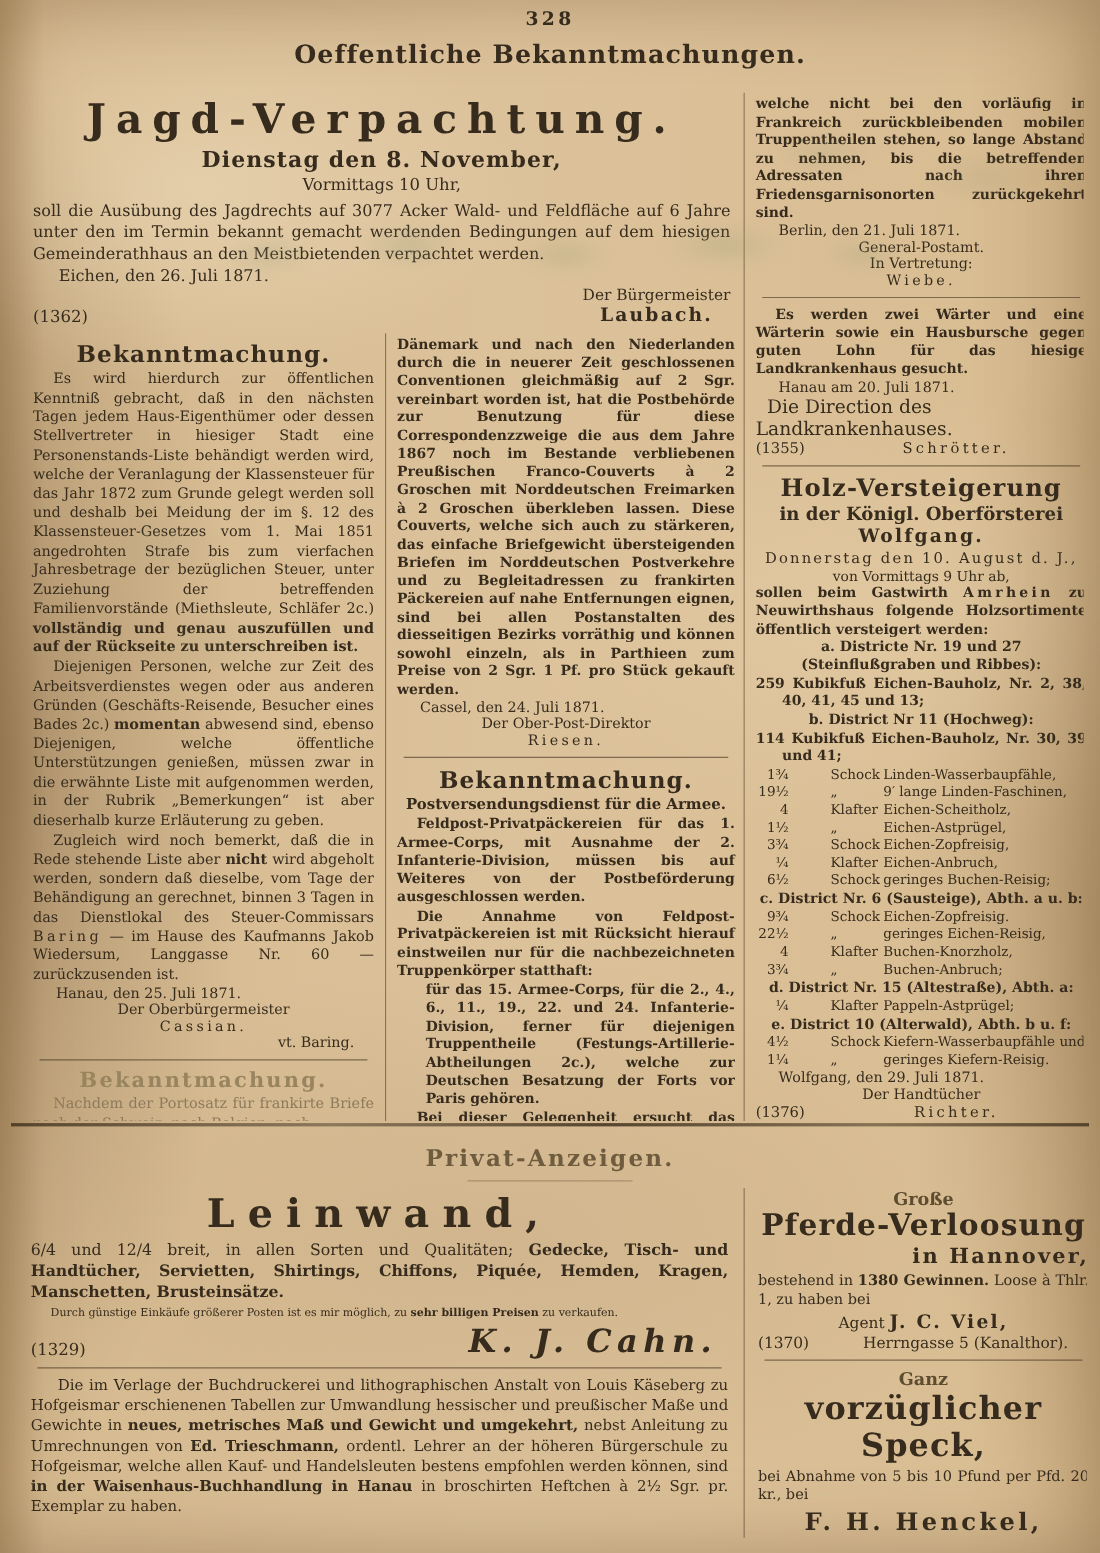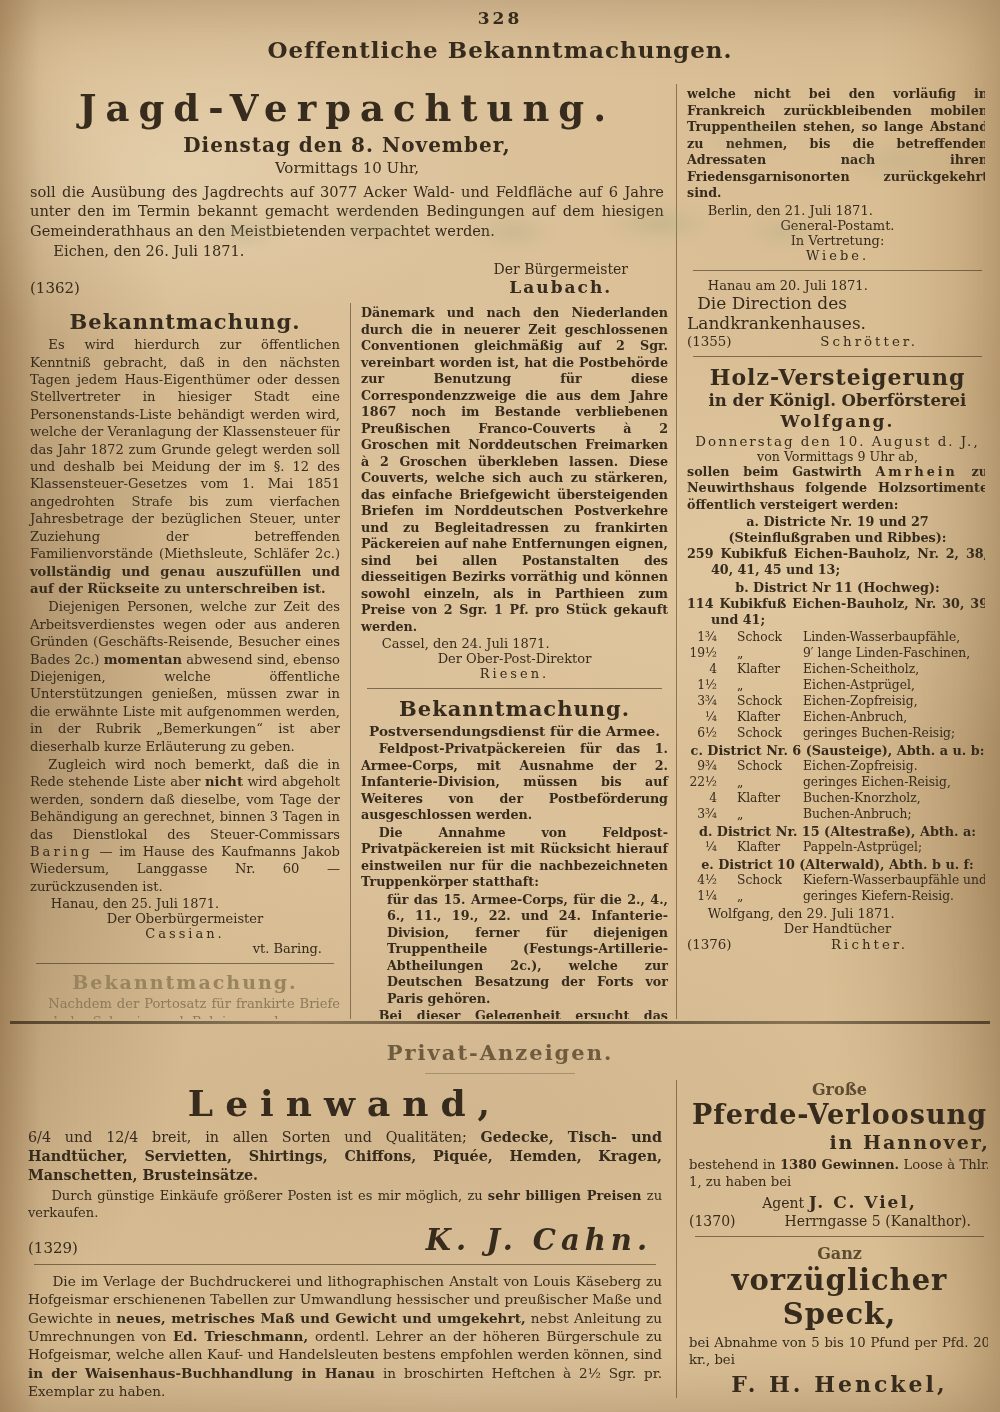--- a/index.html
+++ b/index.html
@@ -44,21 +44,21 @@
   .col-mid{grid-column:2;grid-row:2;border-left:1px solid rgba(70,52,30,.55);padding:2px 8px 0 10px;}
   .col-right{grid-column:3;grid-row:1/3;border-left:1px solid rgba(70,52,30,.55);padding:2px 0 0 10px;}
 
   .jagd h2{margin:0;text-align:center;font-size:37px;letter-spacing:9px;font-weight:bold;}
   .jagd-sub1{text-align:center;font-size:20px;font-weight:bold;margin-top:3px;letter-spacing:1px;}
   .jagd-sub2{text-align:center;font-size:15px;margin-top:2px;}
   .jagd-body{margin:5px 0 0 0;font-size:14.6px;line-height:1.33;text-align:justify;}
   .jagd-date{font-size:14.6px;text-indent:1.6em;margin-top:2px;}
   .jagd-sigrow{display:flex;justify-content:space-between;align-items:flex-end;margin-top:2px;}
   .jagd-ref{font-size:15px;}
-  .jagd-sig{text-align:center;margin-right:36px;font-size:14px;}
+  .jagd-sig{text-align:center;font-size:14px;}
   .jagd-sig b{display:block;font-size:17px;letter-spacing:2px;}
 
   .colhead{margin:4px 0 2px 0;text-align:center;font-size:21px;font-weight:bold;letter-spacing:1px;}
   .col p{margin:0 0 1px 0;text-align:justify;}
   .col-left p{font-size:13.1px;line-height:1.33;}
   .col-left p{text-indent:1.4em;}
   .col-mid p, .col-right p{font-size:12.7px;line-height:1.30;text-indent:1.4em;font-weight:bold;}
   p.noindent{text-indent:0;}
   .dateline{text-indent:1.6em;font-size:13px;margin-top:1px;}
   .center{text-align:center;font-size:13px;}
@@ -72,35 +72,35 @@
 
   .holz-t1{text-align:center;font-weight:bold;font-size:22px;margin:2px 0 0 0;letter-spacing:1px;}
   .holz-t2{text-align:center;font-weight:bold;font-size:16.5px;margin-top:1px;}
   .holz-t3{text-align:center;font-weight:bold;font-size:17px;letter-spacing:2px;margin-top:1px;}
   .holz-d1{text-align:center;font-size:13.4px;letter-spacing:2px;margin-top:3px;}
   .holz-d2{text-align:center;font-size:12.6px;}
   .dist-head{font-weight:bold;font-size:12.8px;text-align:center;margin-top:1px;line-height:1.25;}
   .hang{padding-left:24px;text-indent:-24px !important;font-size:12.6px;line-height:1.28;margin:0;text-align:center;}
   .hrow{display:grid;grid-template-columns:30px 54px 1fr;column-gap:16px;font-size:12.3px;line-height:1.3;}
   .hrow .q{text-align:right;}
-  .hrow .u{text-align:left;padding-left:4px;}
+  .hrow .u{text-align:left;padding-left:4px;margin-left:18px;}
   .refrow{display:flex;justify-content:space-between;font-size:13.4px;margin-top:1px;padding-right:10px;}
 
   .big-rule{height:3px;margin:2px 10px 0 10px;
     background:linear-gradient(90deg,rgba(54,40,22,.75),rgba(54,40,22,.45) 30%,rgba(54,40,22,.8) 55%,rgba(54,40,22,.5) 80%,rgba(54,40,22,.75));}
   .privat-title{margin:16px 0 0 0;text-align:center;font-size:21px;font-weight:bold;letter-spacing:2px;color:#6f5c3e;}
   .privat-underline{width:150px;margin:8px auto 0 auto;border-top:1px solid rgba(90,72,45,.35);}
 
   .bottom-grid{display:grid;grid-template-columns:648px 314px;margin:6px 12px 0 28px;height:318px;overflow:hidden;}
   .bottom-left{padding-right:14px;overflow:hidden;}
   .bottom-right{border-left:1px solid rgba(70,52,30,.55);padding-left:12px;overflow:hidden;}
 
   .lein-title{margin:2px 0 2px 0;text-align:center;font-size:36px;font-weight:bold;letter-spacing:12px;}
   .lein-body{margin:4px 0 0 0;font-size:14.3px;line-height:1.32;text-align:justify;}
-  .lein-body2{margin:2px 0 0 0;font-size:13px;line-height:1.32;text-align:justify;text-indent:1.8em;}
+  .lein-body2{margin:2px 0 0 0;font-size:10px;line-height:1.32;text-align:justify;text-indent:1.8em;}
   .lein-sigrow{display:flex;justify-content:space-between;align-items:flex-end;margin-top:2px;}
   .lein-ref{font-size:15px;}
   .cahn{font-size:29px;font-weight:bold;font-style:italic;letter-spacing:5px;margin-right:10px;}
   .kaese{margin:6px 0 0 0;font-size:13.6px;line-height:1.35;text-align:justify;text-indent:1.8em;}
 
   .ad-pre{text-align:center;font-weight:bold;font-size:16px;color:#5e4c30;}
   .pferde-title{margin:0;text-align:center;font-size:27px;font-weight:bold;letter-spacing:1px;}
   .pferde-sub{text-align:right;font-size:19px;font-weight:bold;letter-spacing:2px;margin-top:1px;}
   .ad-body{margin:3px 0 0 0;font-size:13.2px;line-height:1.3;text-align:justify;}
   .agent-line{text-align:center;font-size:14px;margin-top:2px;}
@@ -169,20 +169,21 @@
       <p>Bei dieser Gelegenheit ersucht das General-Postamt, auch von der Versendung von Geldbriefen an Offiziere und Mannschaften,</p>
     </section>
 
     <section class="col col-right">
       <p class="noindent">welche nicht bei den vorläufig in Frankreich zurückbleibenden mobilen Truppentheilen stehen, so lange Abstand zu nehmen, bis die betreffenden Adressaten nach ihren Friedensgarnisonorten zurückgekehrt sind.</p>
       <div class="dateline">Berlin, den 21. Juli 1871.</div>
       <div class="center">General-Postamt.</div>
       <div class="center">In Vertretung:</div>
       <div class="center sp">Wiebe.</div>
       <div class="rule"></div>
+      <p><span>Es werden zwei </span><b>Wärter</b><span> und eine </span><b>Wärterin</b><span> sowie ein </span><b>Hausbursche gegen guten Lohn</b><span> für das hiesige Landkrankenhaus gesucht.</span></p>
       <div class="dateline">Hanau am 20. Juli 1871.</div>
       <div style="font-size:17px;text-indent:0.6em;">Die Direction des Landkrankenhauses.</div>
       <div class="refrow">
         <span>(1355)</span>
         <span class="sp" style="margin-right:60px;">Schrötter.</span>
       </div>
       <div class="rule"></div>
 
       <h3 class="holz-t1">Holz-Versteigerung</h3>
       <div class="holz-t2">in der Königl. Oberförsterei</div>

